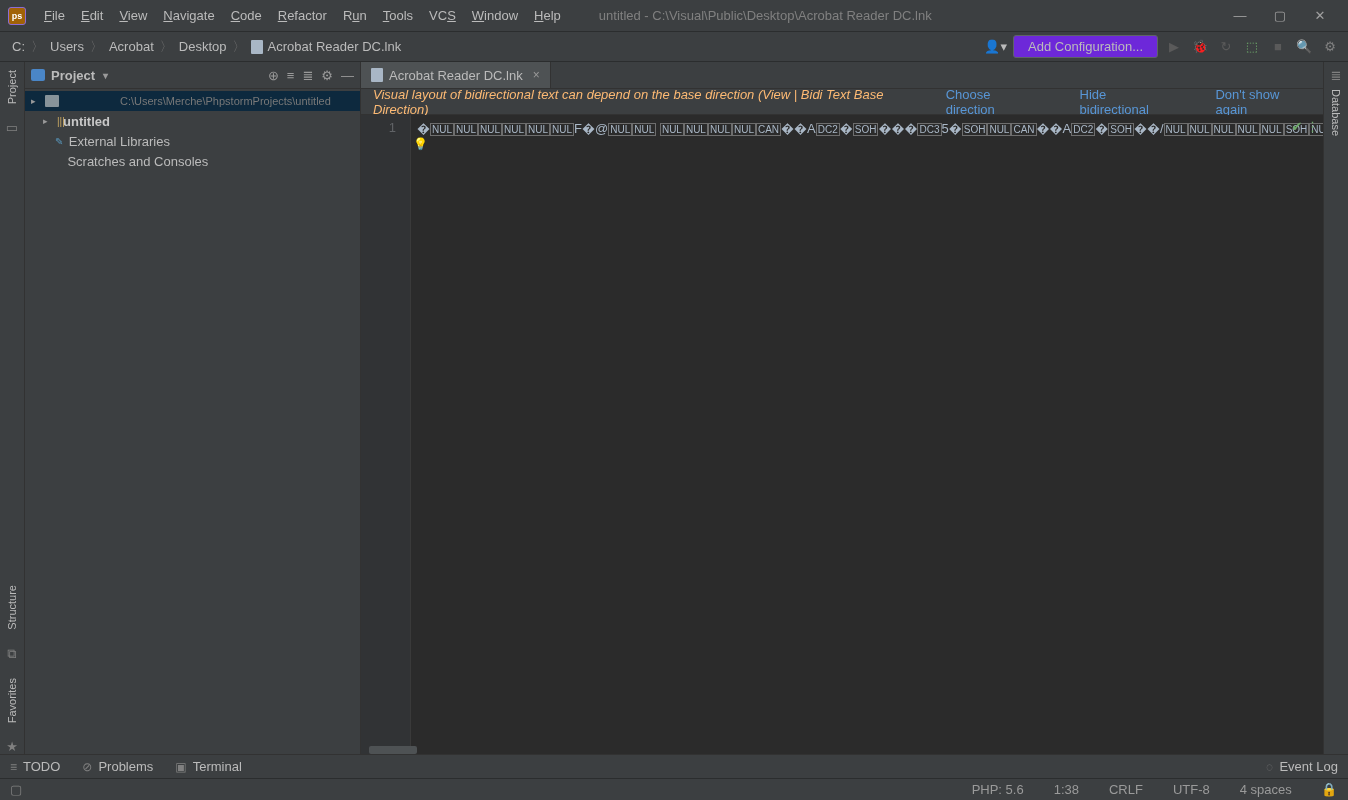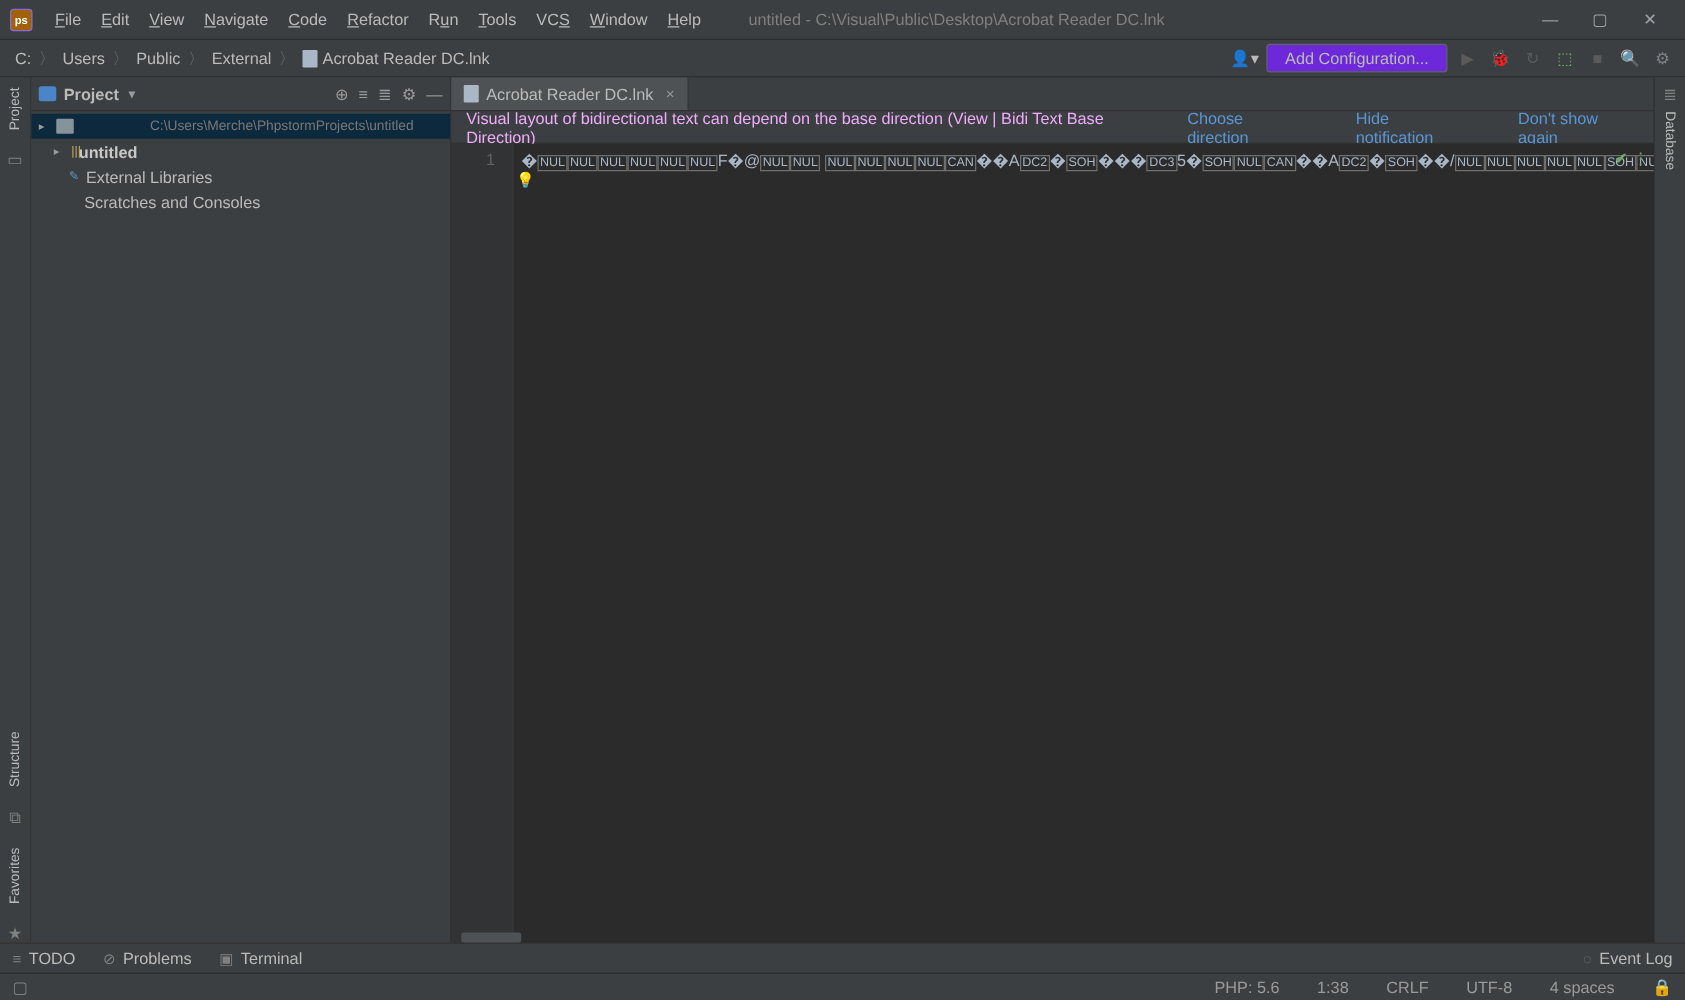--- a/index.html
+++ b/index.html
@@ -52,21 +52,21 @@
 .tree-row .path { color: #787878; margin-left: 6px; font-size: 11px; }
 
 
 .editor-area { flex: 1; display: flex; flex-direction: column; min-width: 0; background: #2b2b2b; }
 .tabs { height: 27px; background: #3c3f41; display: flex; align-items: stretch; border-bottom: 1px solid #323232; }
 .tab { display: flex; align-items: center; gap: 6px; padding: 0 10px; background: #4e5254; border-right: 1px solid #323232; cursor: pointer; }
 .tab .file-ico { width: 12px; height: 14px; background: #a9b7c6; border-radius: 1px; }
 .tab .close { color: #9a9a9a; font-size: 12px; margin-left: 4px; }
 
 .info-bar { height: 26px; background: #3c3f41; display: flex; align-items: center; padding: 0 12px; border-bottom: 1px solid #323232; gap: 20px; }
-.info-bar .msg { color: #f0abfc; }
+.info-bar .msg { color: #fdba74; font-style: italic; }
 .info-bar .links { margin-left: auto; display: flex; gap: 40px; }
 .info-bar .links span { color: #5896d6; cursor: pointer; }
 
 .editor-body { flex: 1; display: flex; min-height: 0; position: relative; }
 .gutter { width: 50px; background: #313335; border-right: 1px solid #3a3a3a; padding-top: 4px; text-align: right; padding-right: 14px; color: #606366; position: relative; }
 .gutter .lnum { height: 18px; line-height: 18px; }
 .code { flex: 1; background: #2b2b2b; padding: 4px 6px; color: #a9b7c6; font-family: "Consolas", monospace; font-size: 13px; white-space: nowrap; overflow: hidden; position: relative; }
 .code .ctrl { border: 1px solid #6e6e6e; padding: 0 1px; font-size: 10px; color: #a9b7c6; }
 .code .glyph { color: #a9b7c6; }
 .code .bulb { position:absolute; left:2px; top:22px; color:#cc9b3a; font-size:12px; }
@@ -112,23 +112,23 @@
   <div class="win-btn">—</div>
   <div class="win-btn">▢</div>
   <div class="win-btn">✕</div>
 </div>
 
 <div class="navbar">
   <span class="crumb">C:</span>
     <span class="chev">〉</span>
   <span class="crumb">Users</span>
     <span class="chev">〉</span>
-  <span class="crumb">Public</span>
-    <span class="chev">〉</span>
-  <span class="crumb">External</span>
+  <span class="crumb">Acrobat</span>
+    <span class="chev">〉</span>
+  <span class="crumb">Desktop</span>
     <span class="chev">〉</span>
   <span class="crumb">
       <span class="file-icon"></span>
       <span>Acrobat Reader DC.lnk</span>
     </span>
   <div class="right-tools">
     <div class="user-ico">👤▾</div>
     <button class="config-btn">Add Configuration...</button>
     <div class="tool-ico dim">▶</div>
     <div class="tool-ico dim">🐞</div>
@@ -190,21 +190,21 @@
       <div class="tab">
         <span class="file-ico"></span>
         <span>Acrobat Reader DC.lnk</span>
         <span class="close">×</span>
       </div>
     </div>
     <div class="info-bar">
       <span class="msg">Visual layout of bidirectional text can depend on the base direction (View | Bidi Text Base Direction)</span>
       <div class="links">
         <span>Choose direction</span>
-        <span>Hide notification</span>
+        <span>Hide bidirectional</span>
         <span>Don't show again</span>
       </div>
     </div>
     <div class="editor-body">
       <div class="gutter">
         <div class="lnum">1</div>
       </div>
       <div class="code" id="code-area">
         <span class="bulb">💡</span>
         <span class="editor-status">✔ ⋮</span>

